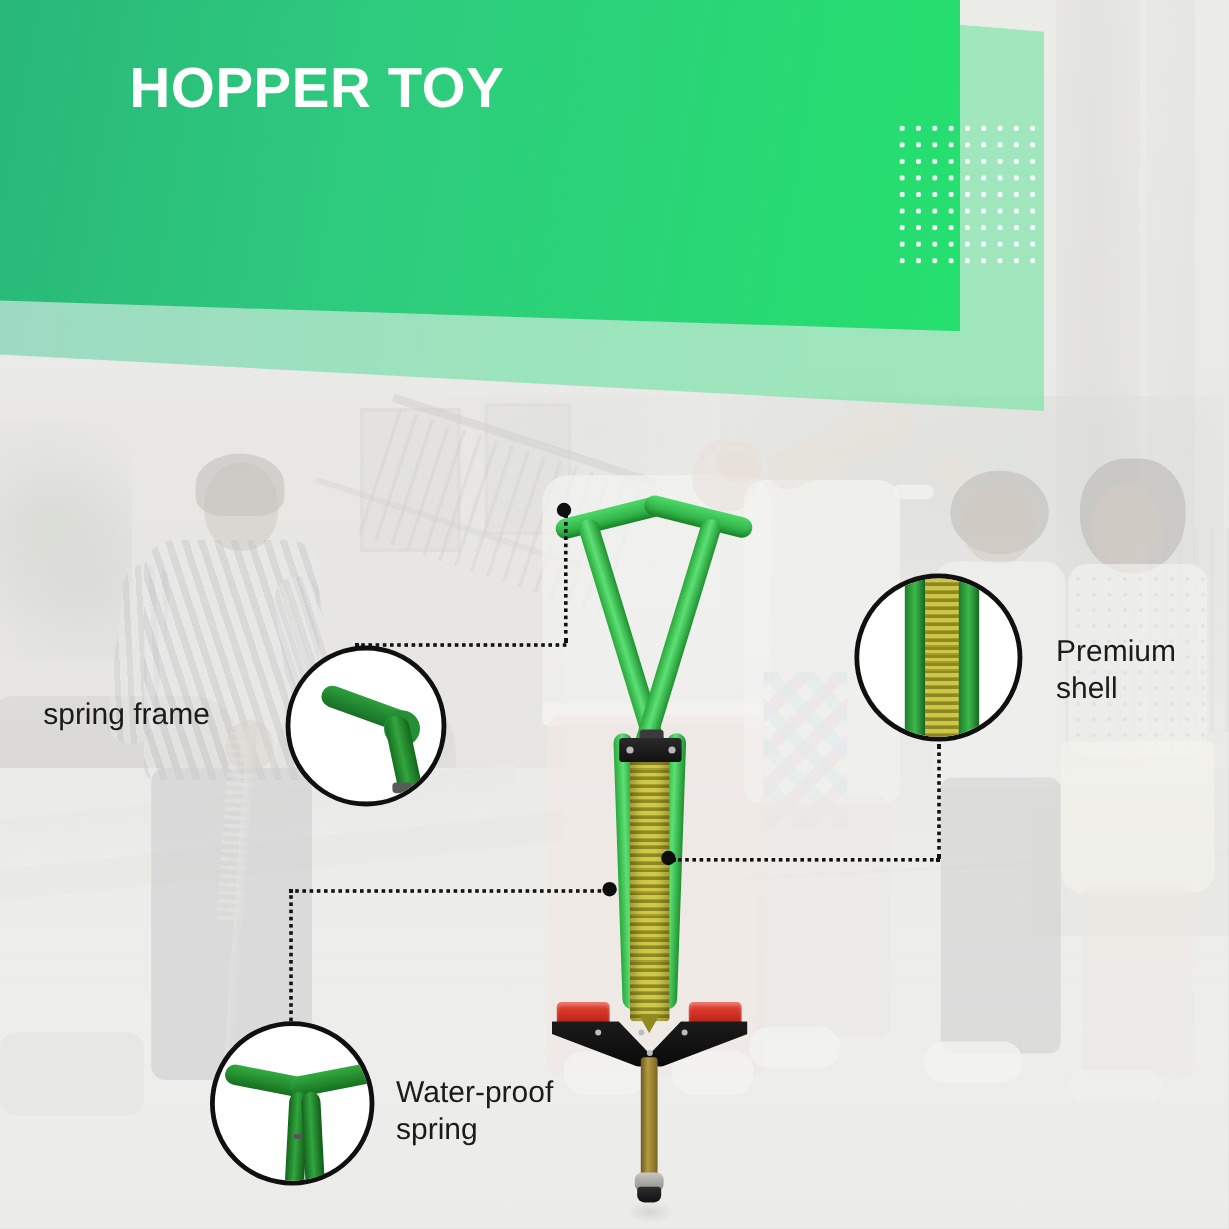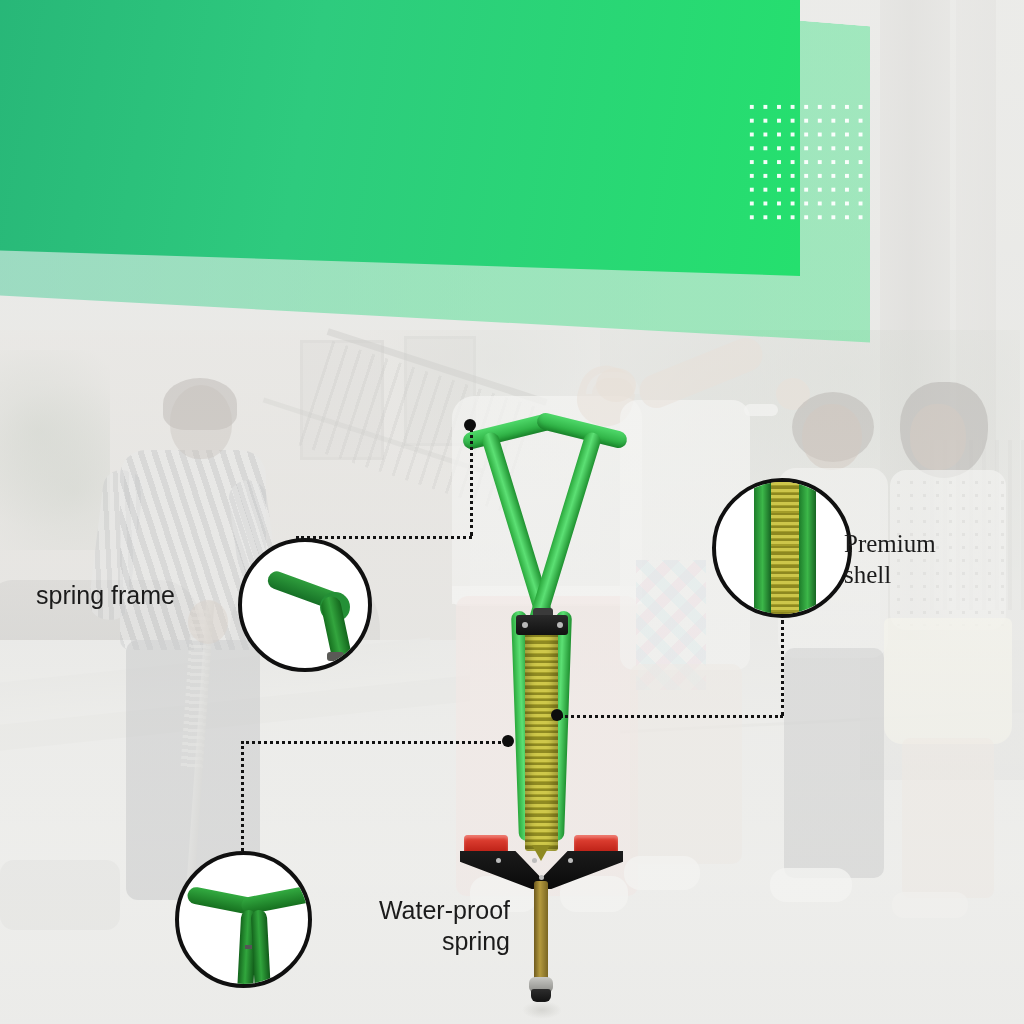--- a/index.html
+++ b/index.html
@@ -449,22 +449,22 @@
     border-radius:8px; transform:rotate(-3deg);
   }
   .z-y-dot { position:absolute; left:66px; top:90px; width:7px; height:4px; background:#555; }
 
   
   .clabel {
     position:absolute; color:#1b1b1b; font-size:25px; line-height:31px;
     font-weight:400;
   }
   .lbl-frame  { left:36px;  top:580px; width:200px; text-align:left; }
-  .lbl-spring { left:844px; top:528px; width:140px;font-family:Liberation Serif, serif; }
-  .lbl-shell  { left:330px; top:895px; width:180px;text-align:right; }
+  .lbl-spring { left:880px; top:528px; width:140px; }
+  .lbl-shell  { left:330px; top:895px; width:180px; }
 
   
   .dline { position:absolute; }
   .dh {
     height:0; border-top:3.2px dotted #121212;
   }
   .dv {
     width:0; border-left:3.2px dotted #121212;
   }
   .anchor {
@@ -560,20 +560,21 @@
     <div class="kid-body pv k5-shoe"></div>
 
     <div class="photo-wash"></div>
   </div>
 
   <div class="band-soft"></div>
   <div class="band-main"></div>
   <div class="dotgrid"></div>
 
   <div class="hdr">
+    <div class="title-l">HOPPER TOY</div>
   </div>
 
   <div class="pogo">
     <div class="pg grip-l"></div>
     <div class="pg grip-r"></div>
     <div class="pg tube-a"></div>
     <div class="pg tube-b"></div>
     <div class="pg tube-a2"></div>
     <div class="pg tube-b2"></div>
     <div class="pg spring"></div>

